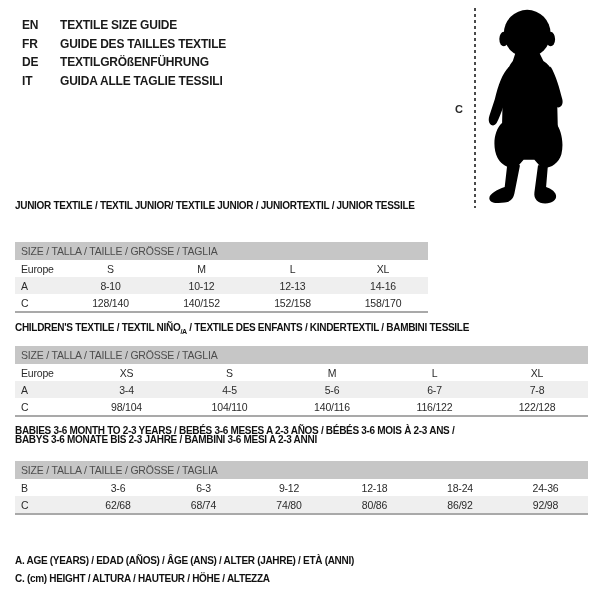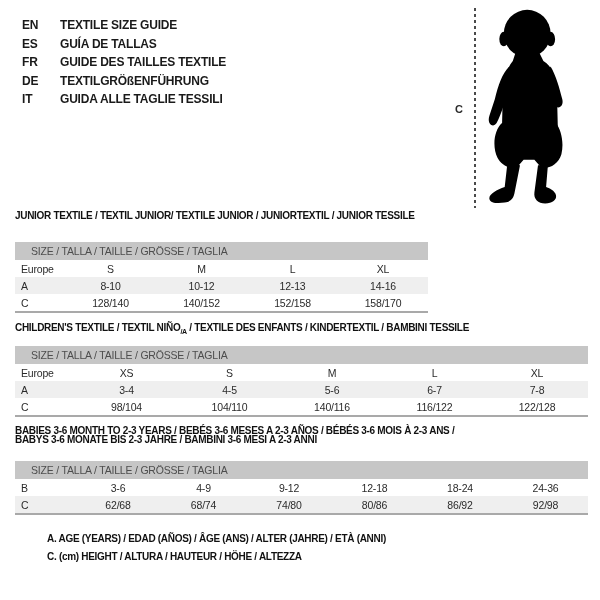--- a/index.html
+++ b/index.html
@@ -20,49 +20,45 @@
   .measure-label{position:absolute;left:455px;top:103px;font-size:11px;font-weight:bold;color:#2b2b2b;}
   .baby-svg{position:absolute;left:484px;top:8px;width:90px;height:201px;}
   
   .table-title{
     position:absolute;left:15px;font-size:10px;font-weight:bold;letter-spacing:-0.3px;
     white-space:nowrap;color:#111;
   }
   .size-table{position:absolute;left:15px;}
   .size-header-bar{
     height:18px;line-height:18px;background:#c6c6c6;color:#4d4d4d;
-    font-size:10.5px;letter-spacing:-0.2px;padding-left:16px;box-sizing:border-box;
+    font-size:10.5px;letter-spacing:-0.2px;padding-left:6px;box-sizing:border-box;
   }
   table.grid{border-collapse:collapse;table-layout:fixed;width:100%;
     border-bottom:2px solid #a9a9a9;}
   table.grid td{
     height:17px;font-size:10.5px;letter-spacing:-0.2px;color:#2b2b2b;
     text-align:center;padding:0;vertical-align:middle;
   }
   table.grid td.rowlabel{text-align:left;padding-left:6px;}
   table.grid tr:nth-child(even){background:#efefef;}
   .sub{font-size:7px;vertical-align:sub;}
   
-  .legend{position:absolute;left:15px;top:530px;margin-left:32px;}
+  .legend{position:absolute;left:15px;top:552px;}
   .legend-line{font-size:10px;font-weight:bold;letter-spacing:-0.3px;height:17.5px;
     line-height:17.5px;white-space:nowrap;color:#111;}
 </style>
 </head>
 <body>
 
 <div id="canvas">
 
   <div class="lang-block">
     <div class="lang-row">
       <span class="lang-code">EN</span>
       <span class="lang-label">TEXTILE SIZE GUIDE</span>
-    </div>
-    <div class="lang-row">
-      <span class="lang-code">ES</span>
-      <span class="lang-label">GUÍA DE TALLAS</span>
     </div>
     <div class="lang-row">
       <span class="lang-code">FR</span>
       <span class="lang-label">GUIDE DES TAILLES TEXTILE</span>
     </div>
     <div class="lang-row">
       <span class="lang-code">DE</span>
       <span class="lang-label">TEXTILGRÖßENFÜHRUNG</span>
     </div>
     <div class="lang-row">
@@ -80,21 +76,21 @@
       <ellipse cx="74" cy="34" rx="5" ry="8"></ellipse>
       <path d="M36 46 L60 46 L66 58 C76 64 80 76 81 90 L82 130 L20 130 L21 88 C23 74 27 64 32 58 Z"></path>
       <path d="M28 64 C20 72 16 84 12 100 L6 118 C3 127 10 132 14 126 C19 117 24 100 28 88 L32 72 Z"></path>
       <path d="M74 64 C80 74 84 88 87 100 C89 108 82 112 78 106 C73 98 70 86 68 76 Z"></path>
       <path d="M20 126 C11 134 9 152 15 164 C19 172 28 176 36 175 L44 166 L56 166 L64 175 C74 176 83 170 86 160 C89 148 86 134 80 126 Z"></path>
       <path d="M26 170 L23 196 C14 199 5 204 6 209 C7 214 16 214 23 213 C30 212 33 208 34 202 L40 172 Z"></path>
       <path d="M60 172 L56 202 C55 209 60 214 68 214 C76 214 81 210 80 205 C79 200 72 197 69 196 L71 172 Z"></path>
     </g>
   </svg>
 
-  <div class="table-title" style="top:210px;text-align:center;">JUNIOR TEXTILE / TEXTIL JUNIOR/ TEXTILE JUNIOR / JUNIORTEXTIL / JUNIOR TESSILE</div>
+  <div class="table-title" style="top:200px;text-align:center;">JUNIOR TEXTILE / TEXTIL JUNIOR/ TEXTILE JUNIOR / JUNIORTEXTIL / JUNIOR TESSILE</div>
   <div class="size-table" style="top:242px;width:413px;">
     <div class="size-header-bar">SIZE / TALLA / TAILLE / GRÖSSE / TAGLIA</div>
     <table class="grid">
       <colgroup>
           <col style="width:50px">
           <col style="width:91px">
           <col style="width:91px">
           <col style="width:91px">
           <col style="width:90px">
         </colgroup>
@@ -176,21 +172,21 @@
           <col style="width:85px">
           <col style="width:86px">
           <col style="width:85px">
           <col style="width:86px">
           <col style="width:85px">
         </colgroup>
       <tbody>
           <tr>
         <td class="rowlabel">B</td>
         <td>3-6</td>
-        <td>4-9</td>
+        <td>6-3</td>
         <td>9-12</td>
         <td>12-18</td>
         <td>18-24</td>
         <td>24-36</td>
       </tr>
       <tr>
         <td class="rowlabel">C</td>
         <td>62/68</td>
         <td>68/74</td>
         <td>74/80</td>

